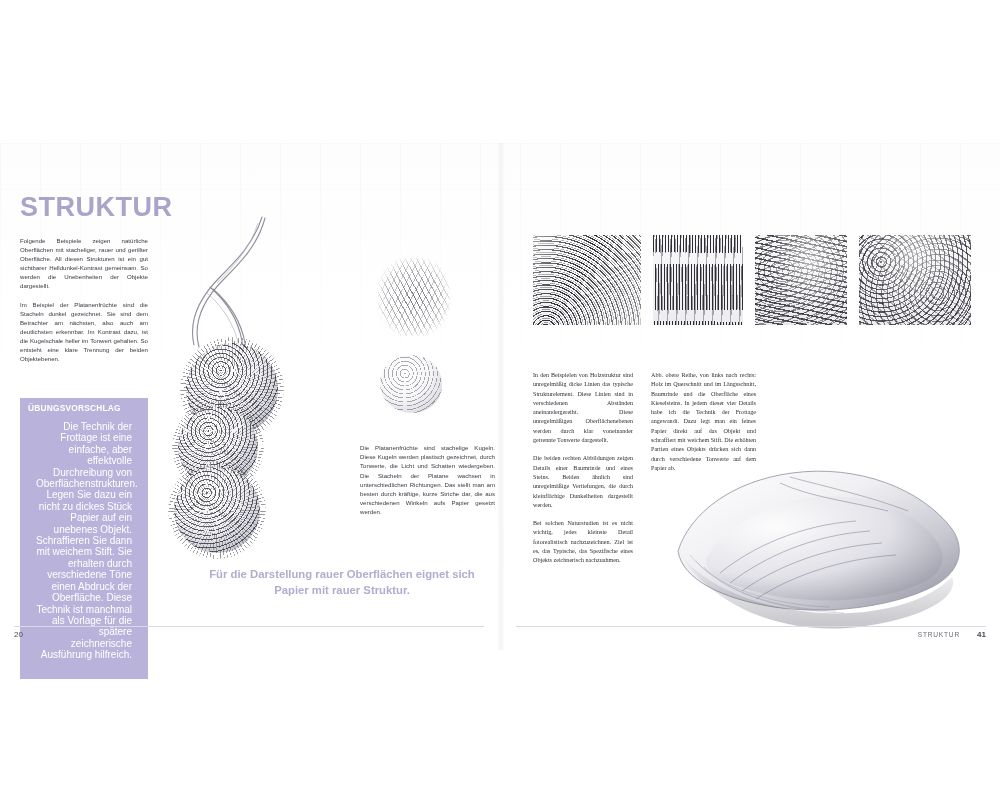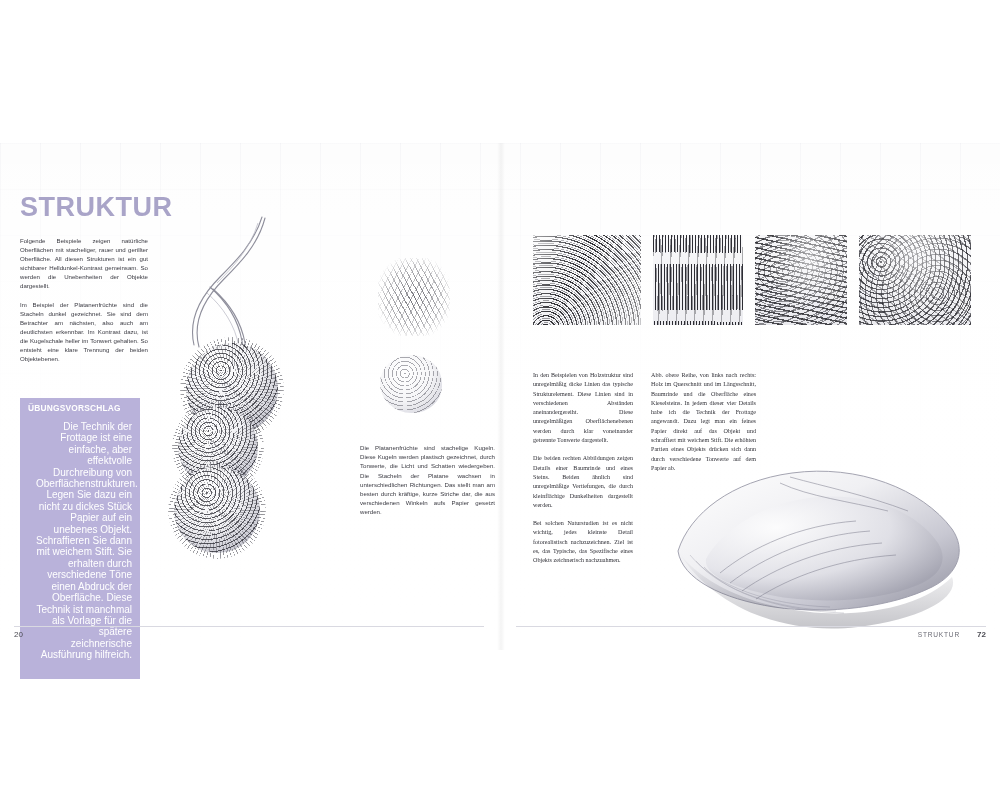--- a/index.html
+++ b/index.html
@@ -89,21 +89,21 @@
     color: #3a3a42;
     text-align: justify;
   }
   .intro-col p { margin: 0 0 9px 0; }
 
   .tipbox {
     position: absolute;
     left: 20px;
     top: 398px;
     width: 112px;
-    padding: 5px 0 10px 8px;
+    padding: 5px 8px 10px 8px;
     background: #b9b2da;
     color: #ffffff;
   }
   .tipbox h4 {
     margin: 0 0 4px 0;
     font-size: 8.4px;
     font-weight: bold;
     letter-spacing: 0.2px;
   }
   .tipbox p {
@@ -375,20 +375,21 @@
     <div class="ball" id="ball-1"></div>
     <div class="ball" id="ball-2"></div>
     <div class="ball" id="ball-3"></div>
   </div>
 
   <div class="sketch-spikes"></div>
   <div class="sketch-ball-small"></div>
 
   <div class="caption-platanen">Die Platanenfrüchte sind stachelige Kugeln. Diese Kugeln werden plastisch gezeichnet, durch Tonwerte, die Licht und Schatten wiedergeben. Die Stacheln der Platane wachsen in unterschiedlichen Richtungen. Das stellt man am besten durch kräftige, kurze Striche dar, die aus verschiedenen Winkeln aufs Papier gesetzt werden.</div>
 
+  <div class="caption-big">Für die Darstellung rauer Oberflächen eignet sich Papier mit rauer Struktur.</div>
 
   <div class="rule-left"></div>
   <div class="folio-left">20</div>
 
   <div class="swatch" id="swatch-1">
     <div class="sw-rings"></div>
   </div>
   <div class="swatch" id="swatch-2">
     <div class="sw-grain"></div>
   </div>
@@ -447,15 +448,15 @@
       <g stroke="#6f6f80" stroke-width="0.5" fill="none" opacity="0.5">
         <path d="M30 100 C56 132, 110 150, 170 152"></path>
         <path d="M36 106 C62 136, 116 154, 176 156"></path>
         <path d="M44 112 C70 140, 124 156, 184 158"></path>
       </g>
     </svg>
   </div>
 
   <div class="rule-right"></div>
   <div class="folio-right-label">STRUKTUR</div>
-  <div class="folio-right">72</div>
+  <div class="folio-right">41</div>
 
 </div>
 
 </body></html>

